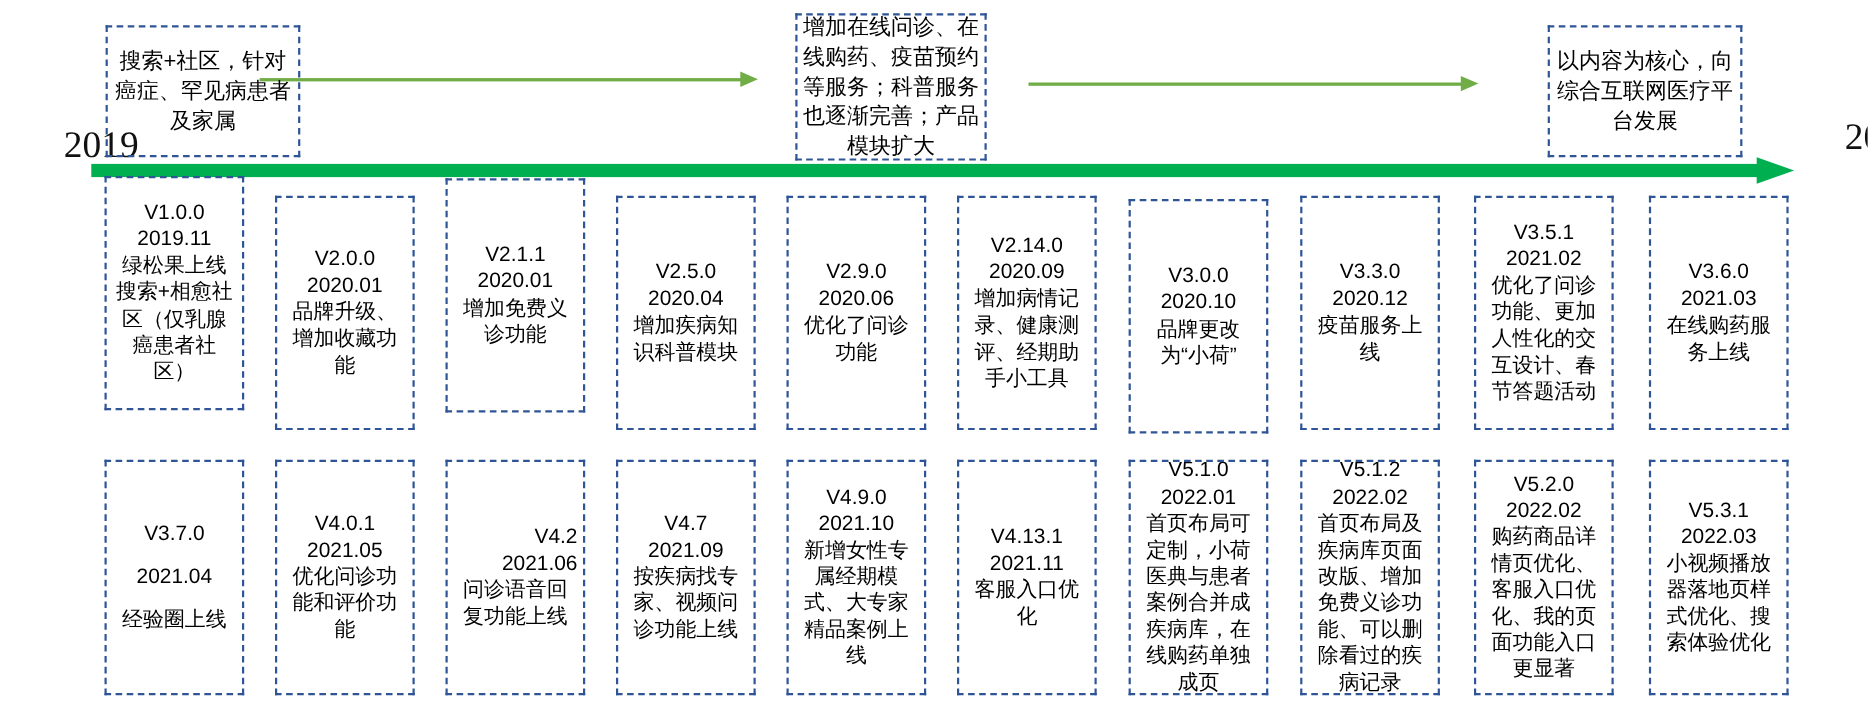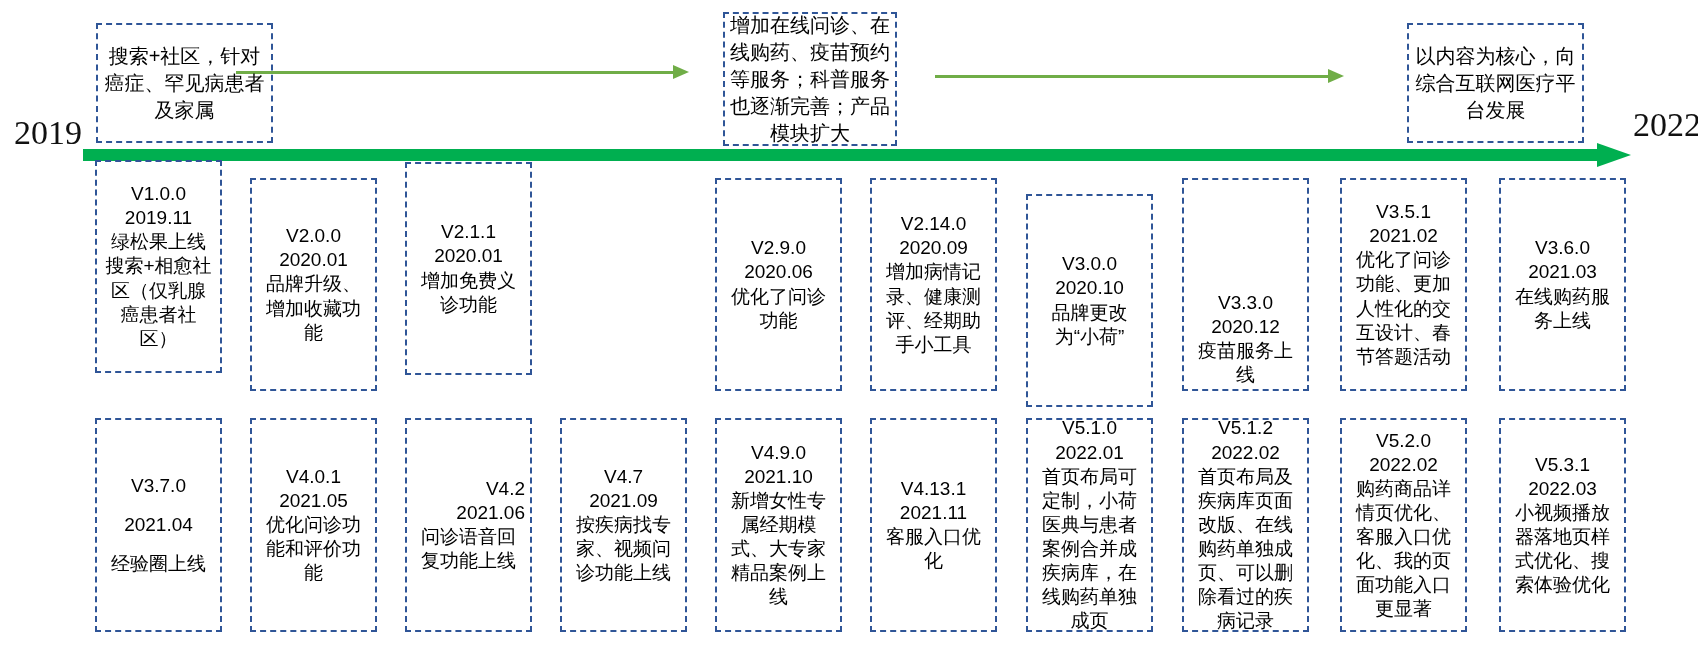--- a/index.html
+++ b/index.html
@@ -2,21 +2,21 @@
 <html style="--axis: #00AF50; --arrow: #70AD47; --bord: #2F5597;"><head>
 <meta charset="utf-8">
 <style>
   html,body{margin:0;padding:0;background:#ffffff;}
   #stage{
     position:relative;width:1698px;height:653px;background:#fff;
     font-family:"Liberation Sans","DejaVu Sans",sans-serif;color:#000;overflow:hidden;
   }
   .year{
     position:absolute;font-family:"Liberation Serif","DejaVu Serif",serif;
-    font-size:34px;color:#111;white-space:nowrap;
+    font-size:34px;color:#111;white-space:nowrap;margin-left:44px;
   }
   .y-start{left:14px;top:114px;}
   .y-end{left:1633px;top:106px;}
   .axis-line{position:absolute;left:83px;top:149px;width:1516px;height:12px;background:var(--axis);}
   .axis-head{
     position:absolute;left:1597px;top:143px;width:0;height:0;
     border-left:34px solid var(--axis);border-top:12px solid transparent;border-bottom:12px solid transparent;
   }
   .thin-arrow{position:absolute;height:3px;background:var(--arrow);}
   .ta1{left:236px;top:71px;width:438px;}
@@ -76,36 +76,41 @@
     <div class="vbox" style="left: 250px; top: 178px; width: 127px; height: 213px;">
       <span class="v-version">V2.0.0</span>
       <span class="v-date">2020.01</span>
       <span class="v-desc">品牌升级、增加收藏功能</span>
     </div>
     <div class="vbox" style="left: 405px; top: 162px; width: 127px; height: 213px;">
       <span class="v-version">V2.1.1</span>
       <span class="v-date">2020.01</span>
       <span class="v-desc">增加免费义诊功能</span>
     </div>
+    <div class="vbox" style="left: 560px; top: 178px; width: 127px; height: 213px;">
+      <span class="v-version">V2.5.0</span>
+      <span class="v-date">2020.04</span>
+      <span class="v-desc">增加疾病知识科普模块</span>
+    </div>
     <div class="vbox" style="left: 715px; top: 178px; width: 127px; height: 213px;">
       <span class="v-version">V2.9.0</span>
       <span class="v-date">2020.06</span>
       <span class="v-desc">优化了问诊功能</span>
     </div>
     <div class="vbox" style="left: 870px; top: 178px; width: 127px; height: 213px;">
       <span class="v-version">V2.14.0</span>
       <span class="v-date">2020.09</span>
       <span class="v-desc">增加病情记录、健康测评、经期助手小工具</span>
     </div>
-    <div class="vbox" style="left: 1026px; top: 194px; width: 127px; height: 213px;">
+    <div class="vbox" style="left: 1026px; top: 181px; width: 127px; height: 213px;">
       <span class="v-version">V3.0.0</span>
       <span class="v-date">2020.10</span>
       <span class="v-desc">品牌更改为“小荷”</span>
     </div>
-    <div class="vbox" style="left: 1182px; top: 178px; width: 127px; height: 213px; justify-content: flex-end;">
+    <div class="vbox" style="left: 1182px; top: 178px; width: 127px; height: 213px;">
       <span class="v-version">V3.3.0</span>
       <span class="v-date">2020.12</span>
       <span class="v-desc">疫苗服务上线</span>
     </div>
     <div class="vbox" style="left: 1340px; top: 178px; width: 127px; height: 213px;">
       <span class="v-version">V3.5.1</span>
       <span class="v-date">2021.02</span>
       <span class="v-desc">优化了问诊功能、更加人性化的交互设计、春节答题活动</span>
     </div>
     <div class="vbox" style="left: 1499px; top: 178px; width: 127px; height: 213px;">
@@ -144,21 +149,21 @@
       <span class="v-desc">客服入口优化</span>
     </div>
     <div class="vbox" style="left: 1026px; top: 418px; width: 127px; height: 214px;">
       <span class="v-version">V5.1.0</span>
       <span class="v-date">2022.01</span>
       <span class="v-desc">首页布局可定制，小荷医典与患者案例合并成疾病库，在线购药单独成页</span>
     </div>
     <div class="vbox" style="left: 1182px; top: 418px; width: 127px; height: 214px;">
       <span class="v-version">V5.1.2</span>
       <span class="v-date">2022.02</span>
-      <span class="v-desc">首页布局及疾病库页面改版、在线购药单独成页、可以删除看过的疾病记录</span>
+      <span class="v-desc">首页布局及疾病库页面改版、增加免费义诊功能、可以删除看过的疾病记录</span>
     </div>
     <div class="vbox" style="left: 1340px; top: 418px; width: 127px; height: 214px;">
       <span class="v-version">V5.2.0</span>
       <span class="v-date">2022.02</span>
       <span class="v-desc">购药商品详情页优化、客服入口优化、我的页面功能入口更显著</span>
     </div>
     <div class="vbox" style="left: 1499px; top: 418px; width: 127px; height: 214px;">
       <span class="v-version">V5.3.1</span>
       <span class="v-date">2022.03</span>
       <span class="v-desc">小视频播放器落地页样式优化、搜索体验优化</span>

